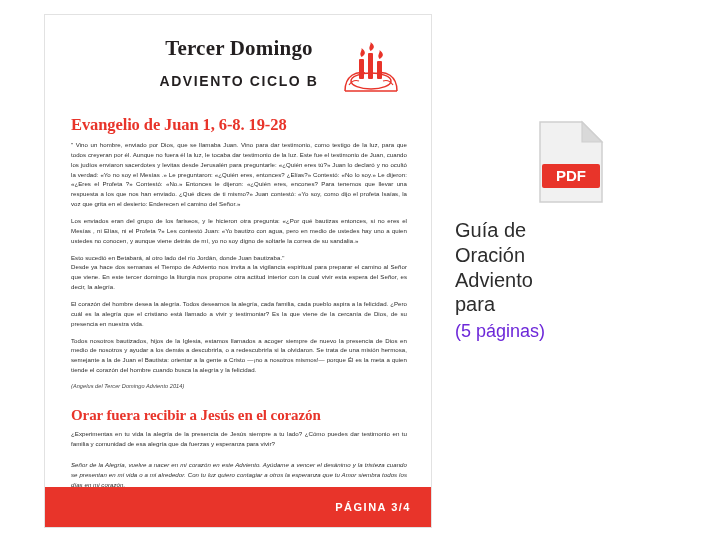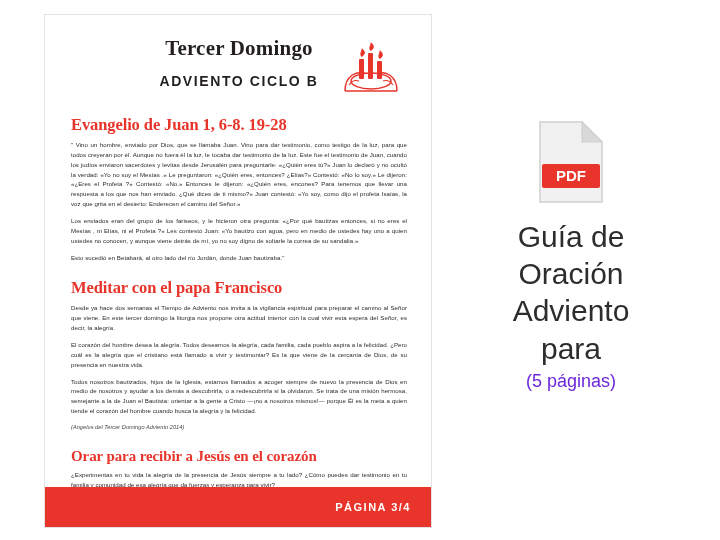--- a/index.html
+++ b/index.html
@@ -122,30 +122,30 @@
     letter-spacing: 1.5px;
     color: #ffffff;
   }
 
   
   #right-panel {
     position: absolute;
     left: 455px;
     top: 120px;
     width: 232px;
-    text-align: center;
+    text-align: left;
   }
   .pdf-icon-wrap {
     width: 70px;
     height: 84px;
     margin: 0 auto 14px auto;
     position: relative;
   }
   .pdf-title {
-    font-size: 30px;
+    font-size: 20px;
     line-height: 1.24;
     color: #2d2d2d;
     font-family: "Liberation Sans", sans-serif;
   }
   .pdf-pages {
     margin-top: 4px;
     font-size: 18px;
     color: #6d28d9;
   }
 </style>
@@ -185,30 +185,29 @@
         </div>
       </div>
 
       <div class="section-head">Evangelio de Juan 1, 6-8. 19-28</div>
       <div class="body-text">" Vino un hombre, enviado por Dios, que se llamaba Juan. Vino para dar testimonio, como testigo de la luz, para que todos creyeran por él. Aunque no fuera él la luz, le tocaba dar testimonio de la luz. Este fue el testimonio de Juan, cuando los judíos enviaron sacerdotes y levitas desde Jerusalén para preguntarle: «¿Quién eres tú?» Juan lo declaró y no ocultó la verdad: «Yo no soy el Mesías .» Le preguntaron: «¿Quién eres, entonces? ¿Elías?» Contestó: «No lo soy.» Le dijeron: «¿Eres el Profeta ?» Contestó: «No.» Entonces le dijeron: «¿Quién eres, encones? Para tenemos que llevar una respuesta a los que nos han enviado. ¿Qué dices de ti mismo?» Juan contestó: «Yo soy, como dijo el profeta Isaías, la voz que grita en el desierto: Enderecen el camino del Señor.»</div>
       <div class="spacer-s"></div>
       <div class="body-text">Los enviados eran del grupo de los fariseos, y le hicieron otra pregunta: «¿Por qué bautizas entonces, si no eres el  Mesías , ni Elías, ni el  Profeta ?» Les contestó Juan: «Yo bautizo con agua, pero en medio de ustedes hay uno a quien ustedes no conocen, y aunque viene detrás de mí, yo no soy digno de soltarle la correa de su sandalia.»</div>
       <div class="spacer-s"></div>
       <div class="body-text">Esto sucedió en Betabará, al otro lado del río Jordán, donde Juan bautizaba."</div>
 
-      <div class="section-head">Meditar con el papa Francisco</div>
       <div class="body-text">Desde ya hace dos semanas el Tiempo de Adviento nos invita a la vigilancia espiritual para preparar el camino al Señor que viene. En este tercer domingo la liturgia nos propone otra actitud interior con la cual vivir esta espera del Señor, es decir, la alegría.</div>
       <div class="spacer-s"></div>
       <div class="body-text">El corazón del hombre desea la alegría. Todos deseamos la alegría, cada familia, cada pueblo aspira a la felicidad. ¿Pero cuál es la alegría que el cristiano está llamado a vivir y testimoniar? Es la que viene de la cercanía de Dios, de su presencia en nuestra vida.</div>
       <div class="spacer-s"></div>
       <div class="body-text">Todos nosotros bautizados, hijos de la Iglesia, estamos llamados a acoger siempre de nuevo la presencia de Dios en medio de nosotros y ayudar a los demás a descubrirla, o a redescubrirla si la olvidaron. Se trata de una misión hermosa, semejante a la de Juan el Bautista: orientar a la gente a Cristo —¡no a nosotros mismos!— porque Él es la meta a quien tiende el corazón del hombre cuando busca la alegría y la felicidad.</div>
       <div class="spacer-s"></div>
       <div class="body-text tiny italic">(Angelus del Tercer Domingo Adviento 2014)</div>
 
-      <div class="section-head small">Orar para recibir a Jesús en el corazón</div>
+      <div class="section-head small">Orar fuera recibir a Jesús en el corazón</div>
       <div class="q-text">¿Experimentas en tu vida la alegría de la presencia de Jesús siempre a tu lado? ¿Cómo puedes dar testimonio en tu familia y comunidad de esa alegría que da fuerzas y esperanza para vivir?</div>
       <div class="spacer-m"></div>
       <div class="body-text italic">Señor de la Alegría, vuelve a nacer en mi corazón en este Adviento. Ayúdame a vencer el desánimo y la tristeza cuando se presentan en mi vida o a mi alrededor. Con tu luz quiero contagiar a otros la esperanza que tu Amor siembra todos los días en mi corazón.</div>
     </div>
 
     <div class="doc-footer">
       <div class="doc-footer-label">PÁGINA 3/4</div>
     </div>
   </div>
 

